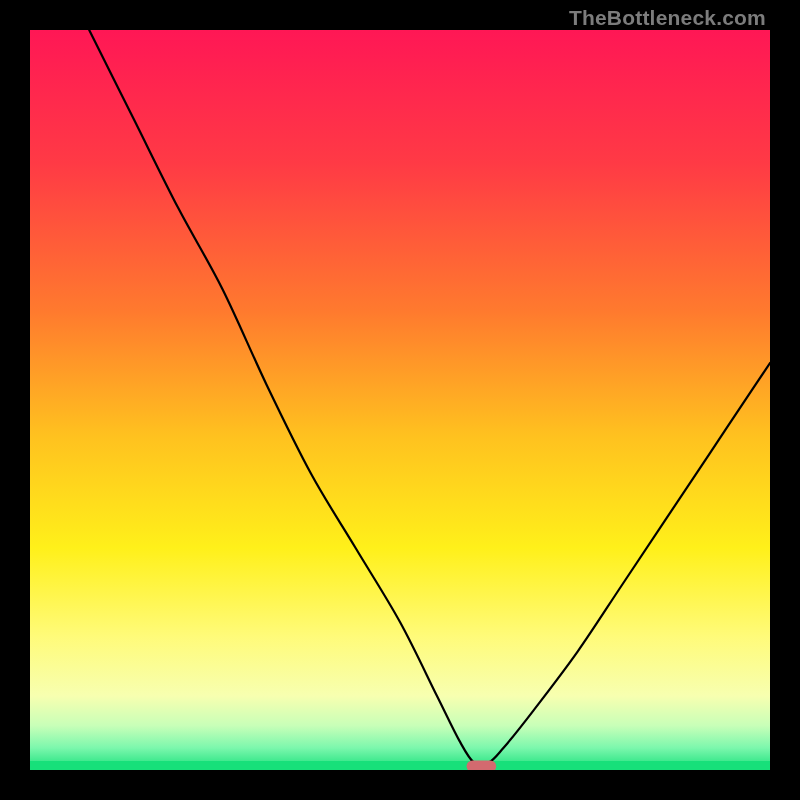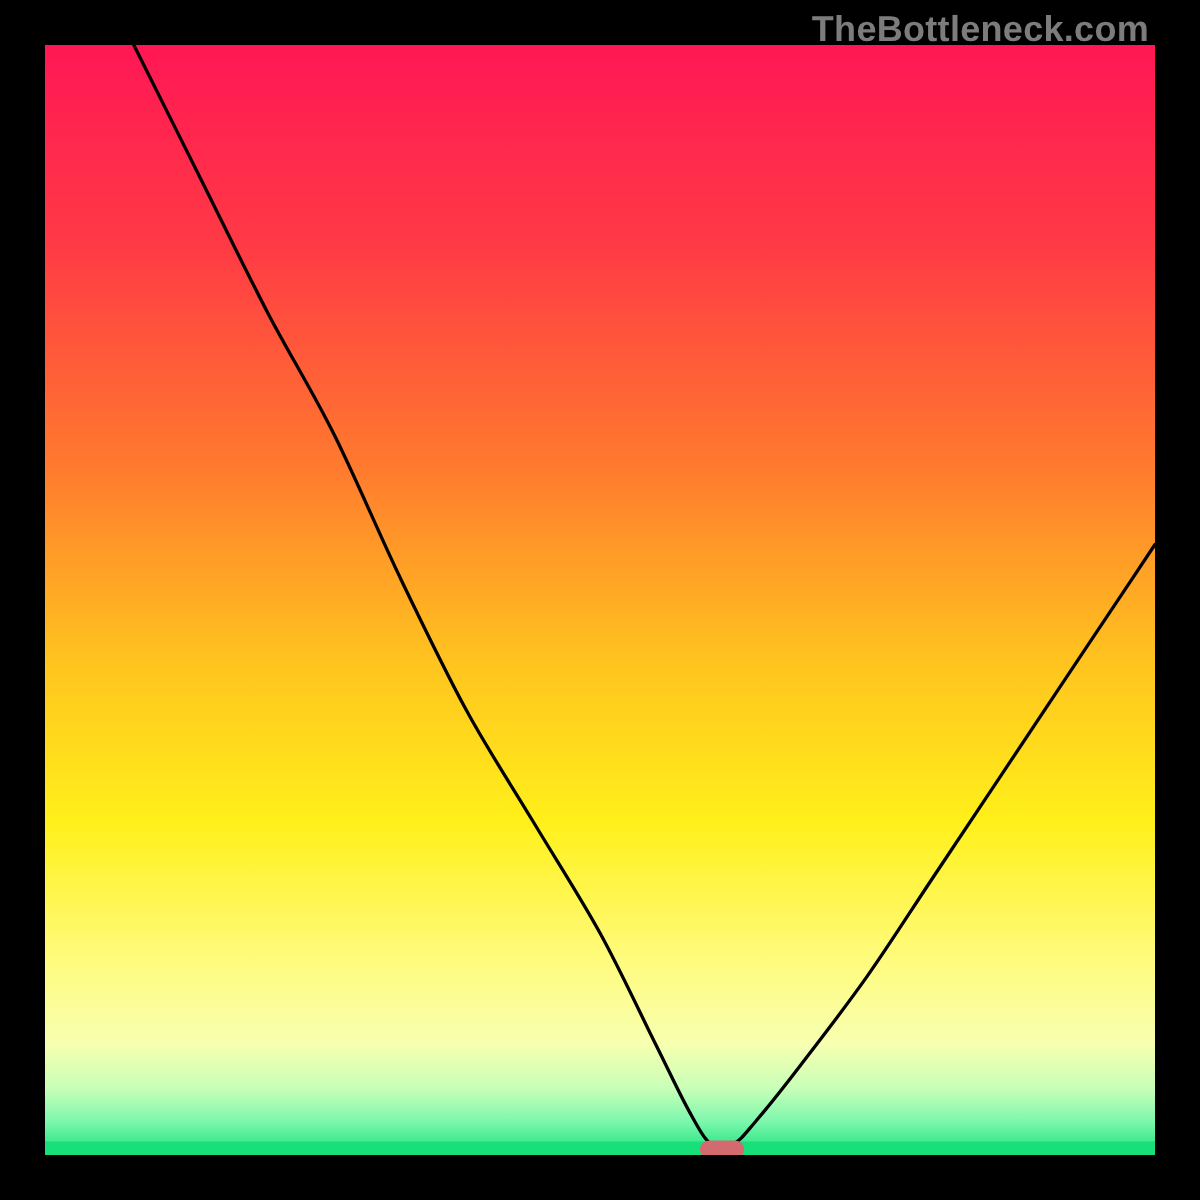--- a/index.html
+++ b/index.html
@@ -35,21 +35,21 @@
     left: 0;
     top: 0;
     width: 740px;
     height: 740px;
   }
   .watermark {
     position: absolute;
     top: 6px;
     right: 34px;
     font-family: Arial, Helvetica, sans-serif;
-    font-size: 24px;
+    font-size: 21px;
     font-weight: 600;
     color: #7c7c7c;
     letter-spacing: 0.2px;
   }
 </style>
 </head>
 <body>
 
 <div class="frame">
 

